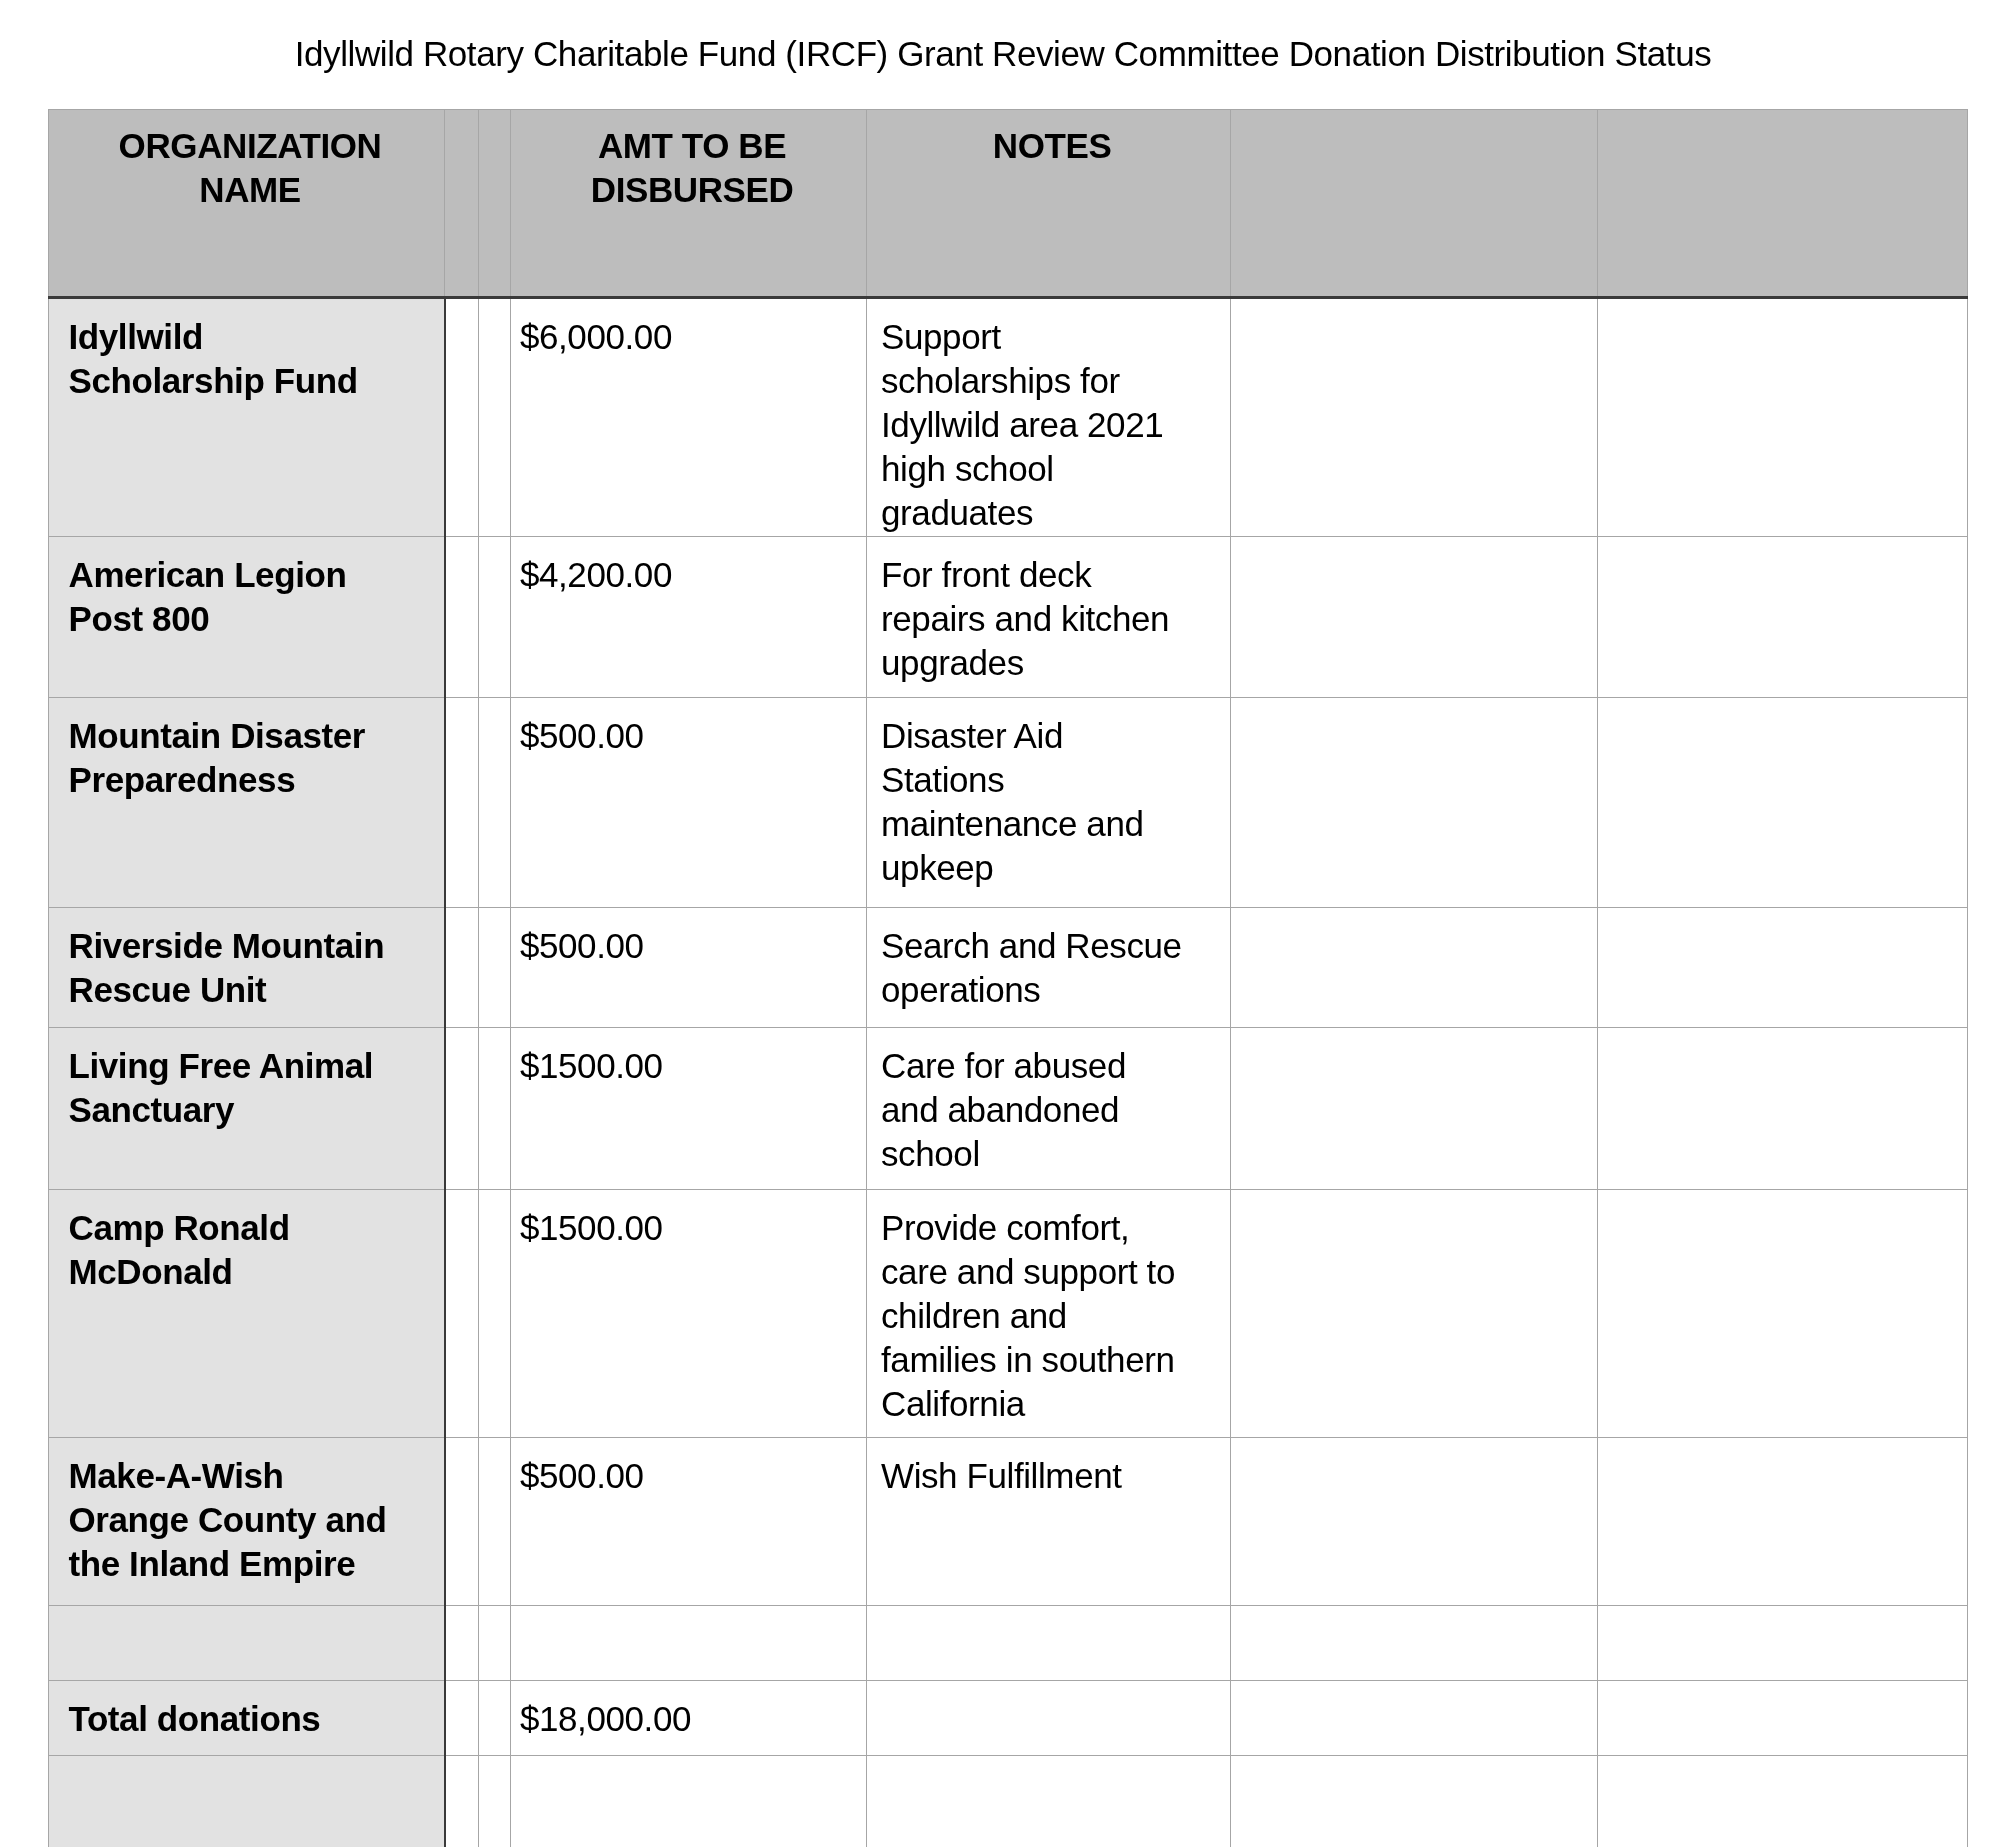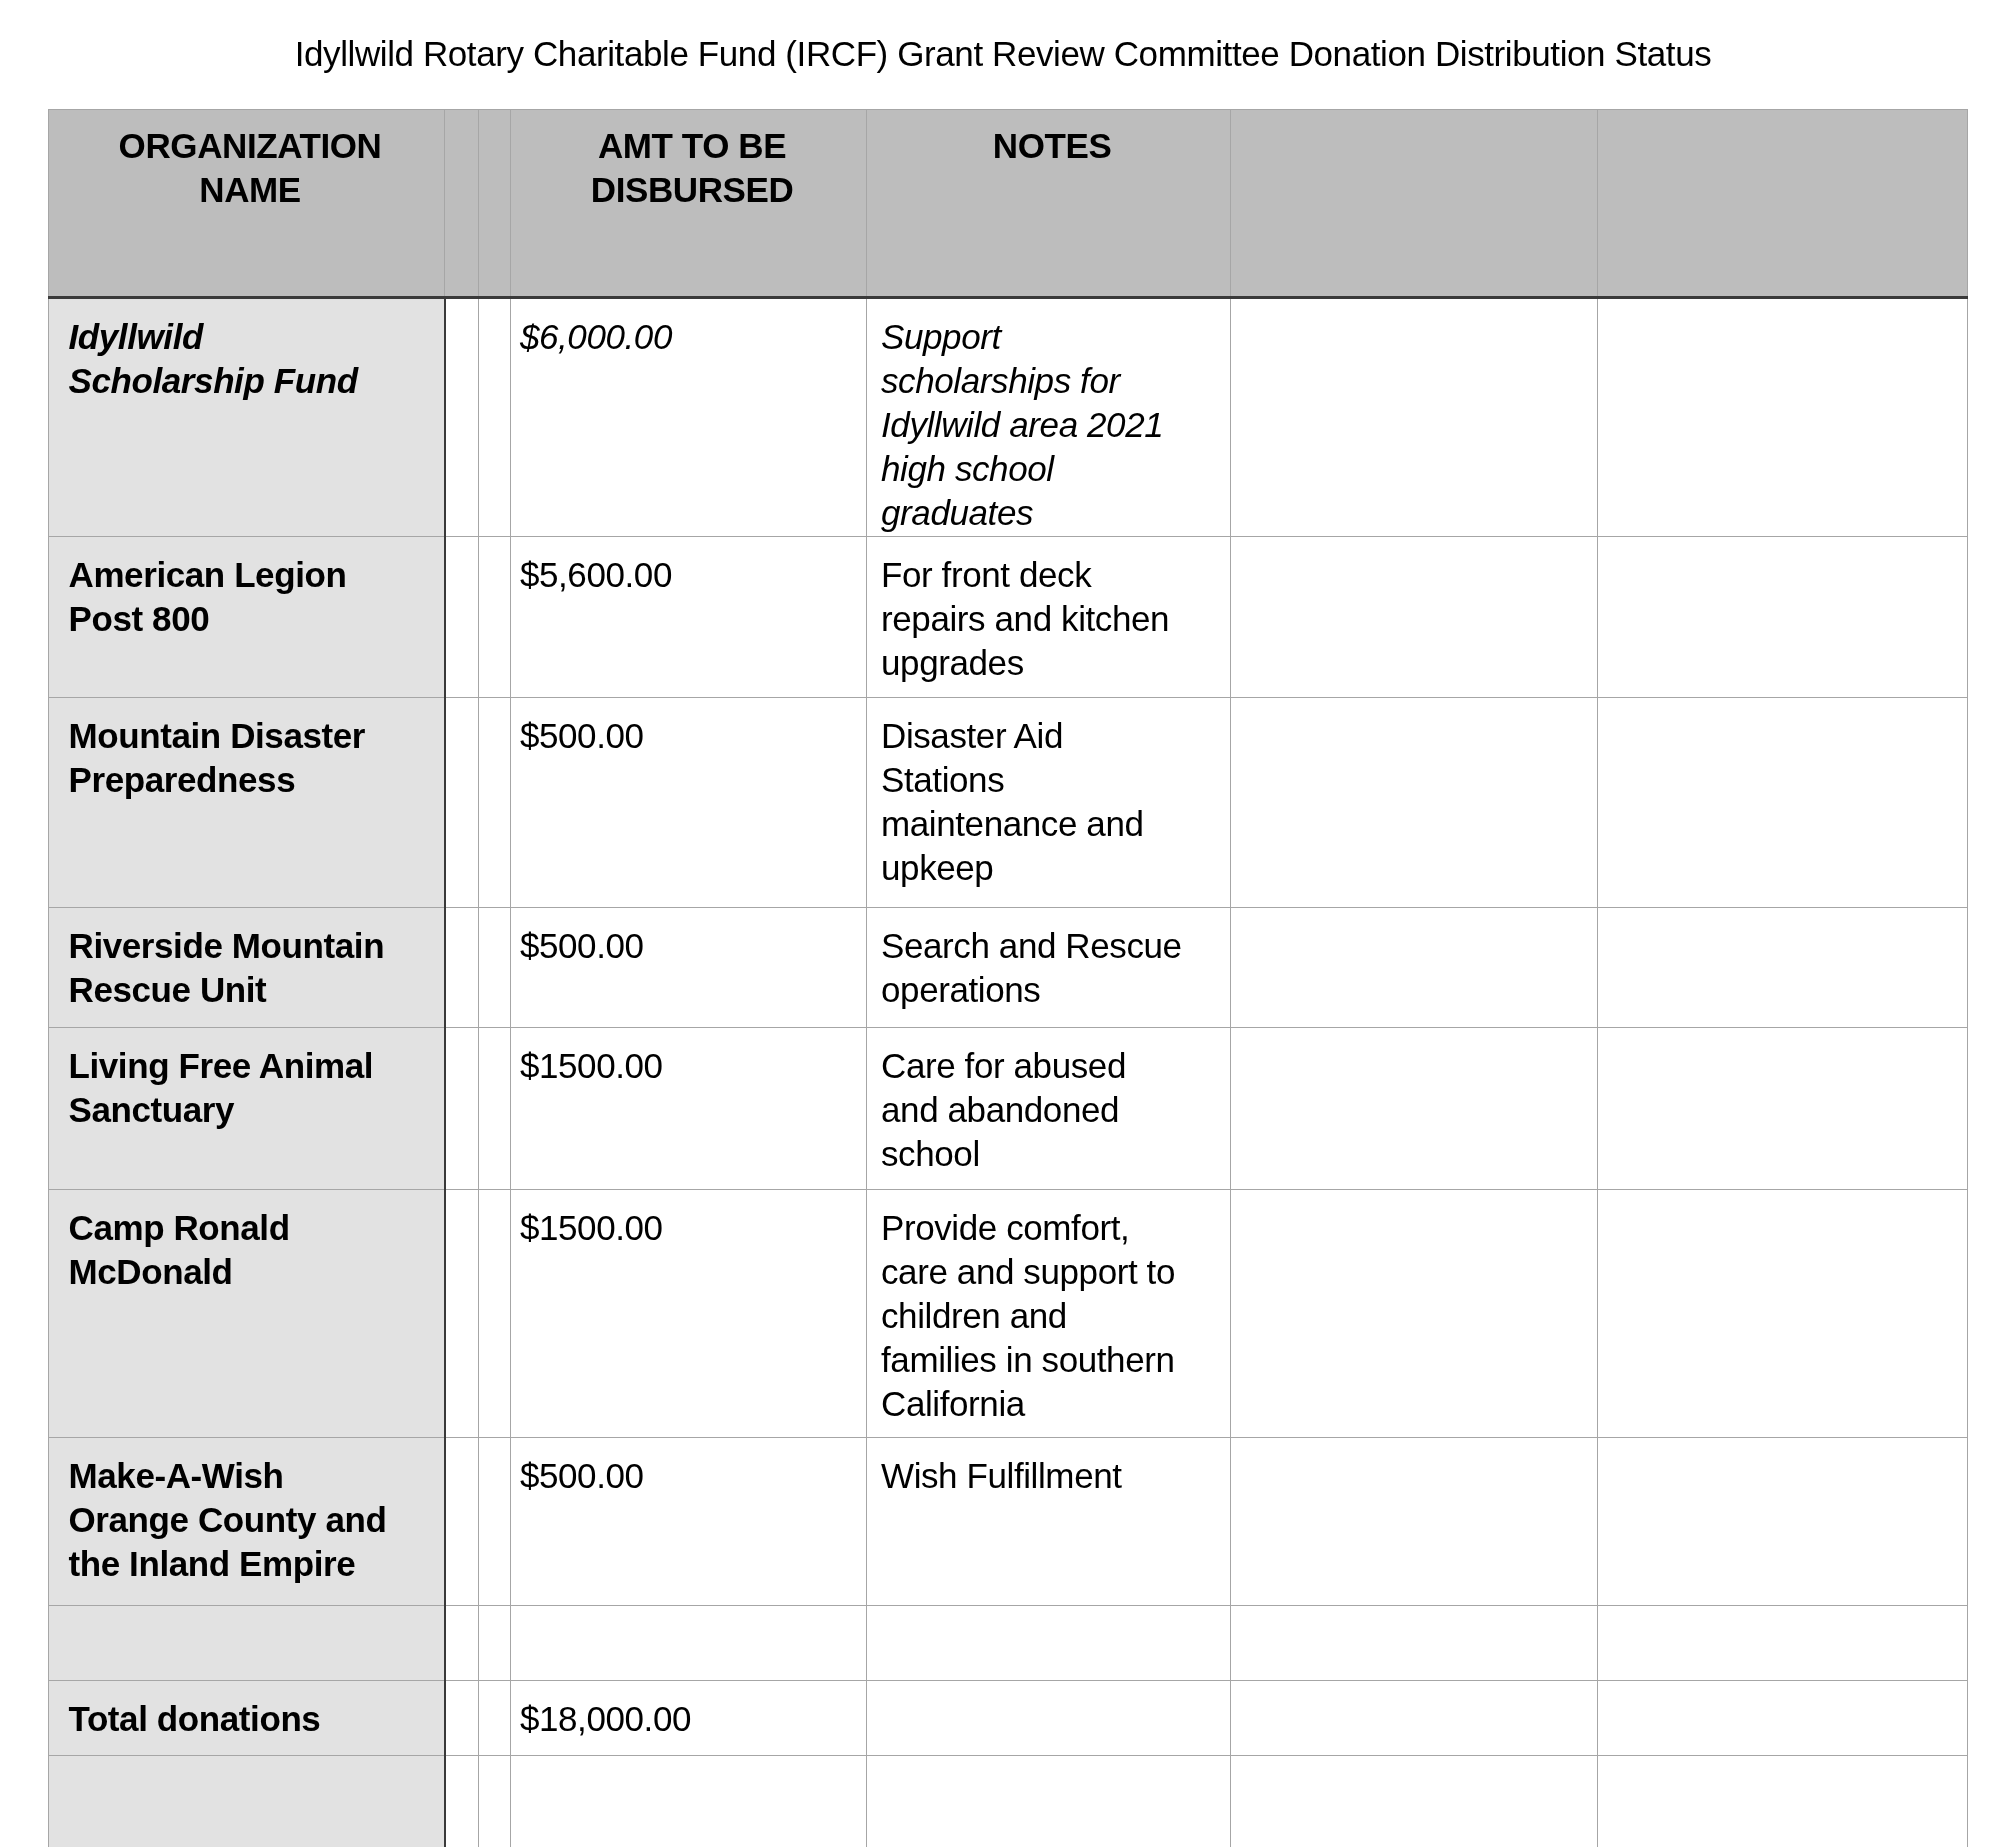--- a/index.html
+++ b/index.html
@@ -60,21 +60,21 @@
   tr.hdr { height: 188px; }
   tr.hdr th {
     background: var(--header-bg);
     text-align: center;
     font-weight: 700;
     padding: 14px 12.4px 0 19.5px;
     border-bottom: 3.5px solid var(--heavy-border);
   }
 
   
-  tr.r0 { height: 239px; font-style: italic; }
+  tr.r0 { height: 239px; }
   tr.r1 { height: 161px; }
   tr.r2 { height: 210px; }
   tr.r3 { height: 120px; margin-left: 44px; }
   tr.r4 { height: 162px; }
   tr.r5 { height: 248px; }
   tr.r6 { height: 168px; }
   tr.r7 { height: 75px;  }
   tr.r8 { height: 75px;  }
   tr.r9 { height: 98px; }
 
@@ -138,21 +138,21 @@
 graduates</td>
       <td class="f"></td>
       <td class="g"></td>
     </tr>
 
     <tr class="r1">
       <td class="org">American Legion
 Post 800</td>
       <td class="b"></td>
       <td class="c"></td>
-      <td class="amt">$5,600.00</td>
+      <td class="amt">$4,200.00</td>
       <td class="notes">For front deck
 repairs and kitchen
 upgrades</td>
       <td class="f"></td>
       <td class="g"></td>
     </tr>
 
     <tr class="r2">
       <td class="org">Mountain Disaster
 Preparedness</td>

